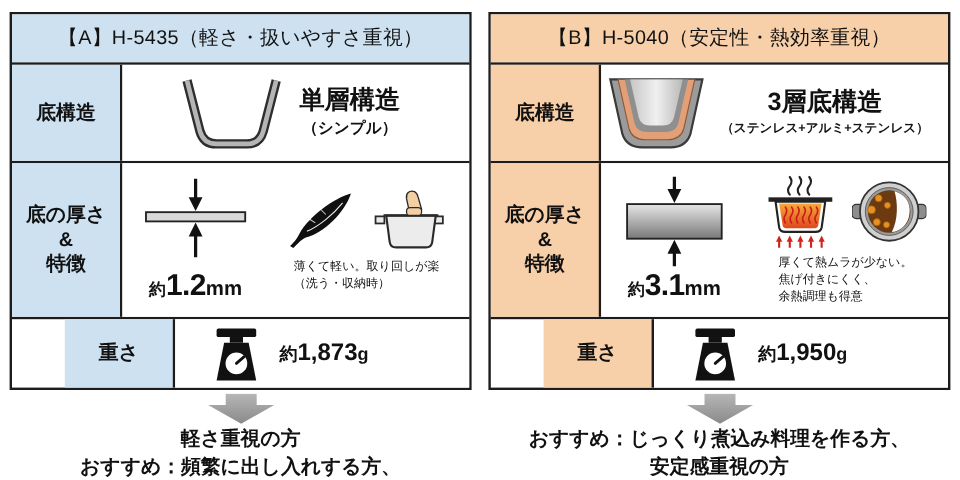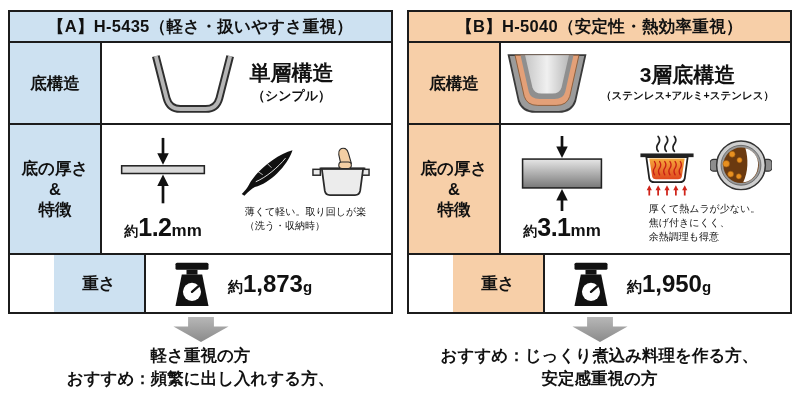--- a/index.html
+++ b/index.html
@@ -1,20 +1,20 @@
 <!DOCTYPE html>
 <html><head>
 <meta charset="utf-8">
 <style>
   html,body{margin:0;padding:0;background:#fff;}
   body{width:800px;height:400px;font-family:"Liberation Sans","DejaVu Sans",sans-serif;color:#111;overflow:hidden;}
   .wrap{display:flex;gap:14px;padding:10px 8px 0 8px;box-sizing:border-box;width:800px;}
   .col{width:385px;flex:0 0 385px;display:flex;flex-direction:column;align-items:center;}
   .tbl{width:100%;border:2px solid #1c1c1c;box-sizing:border-box;background:#fff;}
-  .hdr{height:29px;display:flex;align-items:center;justify-content:center;font-weight:bold;font-size:16.5px;letter-spacing:.3px;}
+  .hdr{height:40px;display:flex;align-items:center;justify-content:center;font-weight:normal;font-size:16.5px;letter-spacing:.3px;}
   .accentA{background:#cde1f1;}
   .accentB{background:#f7cfa8;}
   .row{display:flex;border-top:2px solid #1c1c1c;}
   .row-structure{height:80px;}
   .row-mid{height:128px;}
   .row-weight{height:57px;padding-left:44px;}
   .lbl{flex:0 0 92px;width:92px;border-right:2px solid #1c1c1c;display:flex;flex-direction:column;align-items:center;justify-content:center;font-weight:bold;font-size:16.5px;text-align:center;line-height:1.25;box-sizing:border-box;}
   .cnt{flex:1;display:flex;align-items:center;background:#fff;min-width:0;}
   .cnt-structure{justify-content:center;gap:12px;padding-right:12px;}
   .st-text{text-align:center;}
@@ -27,21 +27,21 @@
   .mm-approx{font-size:14px;}
   .mm-big{font-size:25px;letter-spacing:-.5px;}
   .mm-unit{font-size:17px;}
   .feat-block{flex:1;display:flex;flex-direction:column;align-items:center;justify-content:center;gap:5px;min-width:0;}
   .feat-icons{display:flex;align-items:center;justify-content:center;gap:14px;}
   .feat-text{font-weight:normal;font-size:10px;line-height:1.4;text-align:left;white-space:nowrap;}
   .feat-text span{display:block;}
   .cnt-weight{justify-content:center;gap:14px;padding-right:55px;}
   .wt-value{display:flex;align-items:baseline;font-weight:bold;}
   .wt-approx{font-size:15px;}
-  .wt-big{font-size:24px;}
+  .wt-big{font-size:20px;}
   .wt-unit{font-size:15px;}
   .down-arrow{margin-top:3px;}
   .rec{font-weight:bold;font-size:16.5px;line-height:1.38;text-align:center;margin-top:1px;}
   .rec span{display:block;}
 </style>
 </head>
 <body>
 
 <div class="wrap">
 

